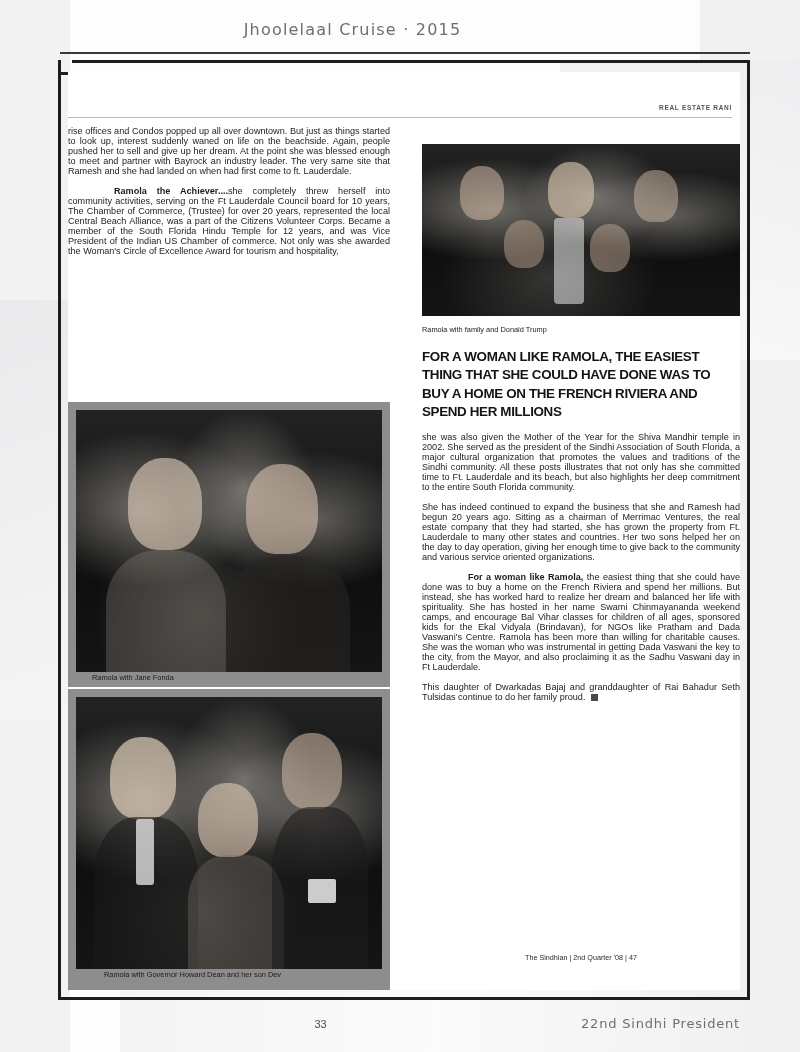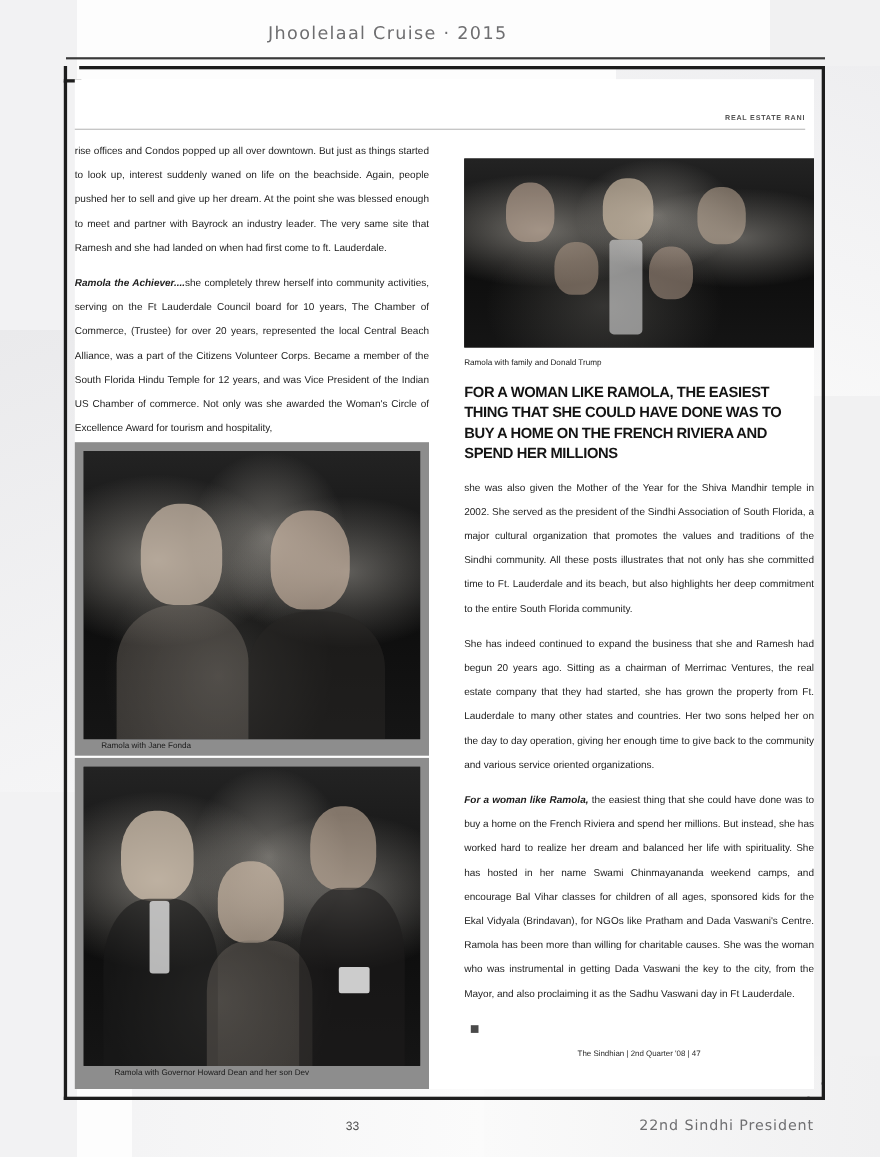--- a/index.html
+++ b/index.html
@@ -79,28 +79,28 @@
     position: absolute; left: 0; top: 45px; width: 664px;
     height: 1px; background: #b9b9b9;
   }
 
   
   .col-left  { position: absolute; left: 0;   top: 54px; width: 322px; }
 
   p.body {
     font-family: "Liberation Sans", sans-serif;
     font-size: 9.1px;
-    line-height: 22px;
+    line-height: 10px;
     text-align: justify;
     color: #1c1c1c;
     margin-bottom: 10px;
   }
   p.body b.lead {
     font-weight: bold;
-    font-style: italic;
+    margin-left: 46px;
   }
 
   
   .photo {
     position: relative;
     background: #111;
     overflow: hidden;
   }
   .photo .grain {
     position: absolute; inset: 0;
@@ -227,21 +227,21 @@
     <div class="fig" style="left:132px; top:74px;  width:30px;  height:86px;  border-radius:4px; background:rgba(235,235,235,0.55);"></div>
   </div>
   <div class="caption cap-trump">Ramola with family and Donald Trump</div>
 
   <div class="pullquote">FOR A WOMAN LIKE RAMOLA, THE EASIEST THING THAT SHE COULD HAVE DONE WAS TO BUY A HOME ON THE FRENCH RIVIERA AND SPEND HER MILLIONS</div>
 
   <div class="col-right-text">
     <p class="body">she was also given the Mother of the Year for the Shiva Mandhir temple in 2002. She served as the president of the Sindhi Association of South Florida, a major cultural organization that promotes the values and traditions of the Sindhi community. All these posts illustrates that not only has she committed time to Ft. Lauderdale and its beach, but also highlights her deep commitment to the entire South Florida community.</p>
     <p class="body">She has indeed continued to expand the business that she and Ramesh had begun 20 years ago. Sitting as a chairman of Merrimac Ventures, the real estate company that they had started, she has grown the property from Ft. Lauderdale to many other states and countries. Her two sons helped her on the day to day operation, giving her enough time to give back to the community and various service oriented organizations.</p>
     <p class="body"><b class="lead">For a woman like Ramola,</b> <span>the easiest thing that she could have done was to buy a home on the French Riviera and spend her millions. But instead, she has worked hard to realize her dream and balanced her life with spirituality. She has hosted in her name Swami Chinmayananda weekend camps, and encourage Bal Vihar classes for children of all ages, sponsored kids for the Ekal Vidyala (Brindavan), for NGOs like Pratham and Dada Vaswani's Centre. Ramola has been more than willing for charitable causes. She was the woman who was instrumental in getting Dada Vaswani the key to the city, from the Mayor, and also proclaiming it as the Sadhu Vaswani day in Ft Lauderdale.</span></p>
-    <p class="body"><span class="endmark"></span></p>
+    <p class="body"><span>This daughter of Dwarkadas Bajaj and granddaughter of Rai Bahadur Seth Tulsidas continue to do her family proud.</span><span class="endmark"></span></p>
   </div>
 
   <div class="credit">The Sindhian  |  2nd Quarter '08  |  47</div>
 
   <div class="mat mat-fonda">
     <div class="photo inner-photo" style="width:306px;height:262px;">
       <div class="grain"></div>
       <div class="fig" style="left:52px;  top:48px;  width:74px;  height:92px;  background:rgba(225,205,185,0.62);"></div>
       <div class="fig" style="left:170px; top:54px;  width:72px;  height:90px;  background:rgba(215,192,172,0.60);"></div>
       <div class="fig" style="left:30px;  top:140px; width:120px; height:122px; border-radius:44% 44% 0 0; background:rgba(150,140,130,0.30);"></div>

